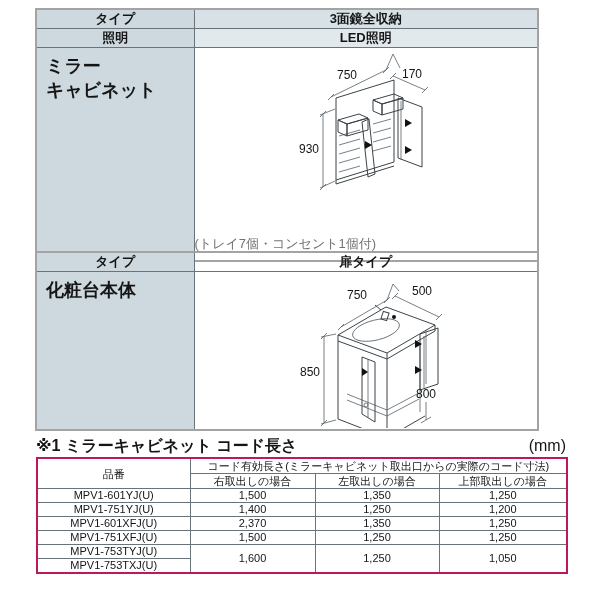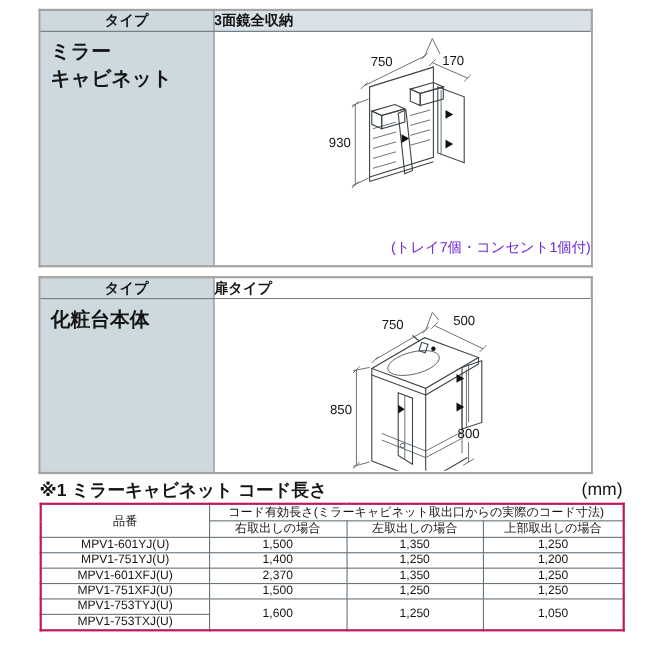--- a/index.html
+++ b/index.html
@@ -7,27 +7,27 @@
   body{font-family:"Liberation Sans","DejaVu Sans",sans-serif;color:#151515}
   .page{position:relative;width:600px;height:600px;overflow:hidden;background:#fff}
 
   table{border-collapse:collapse;position:absolute;table-layout:fixed}
   .spec{left:35px;width:502px;border:2px solid #a3a3a3}
   .spec td{border:1px solid #68737a;overflow:hidden}
   #spec1{top:8px}
   #spec2{top:251px}
 
   td.lbl{background:#cdd9de;text-align:center;font-weight:bold;font-size:13px;height:19px}
-  td.val{font-size:13px;height:19px}
+  td.val{text-align:center;font-size:13px;height:19px}
   td.val.b{font-weight:bold}
   .bg1{background:#d8e2e6}
   .bg2{background:#e2e9ec}
   td.name{background:#cdd9de;vertical-align:top;padding:6px 9px;font-size:18px;font-weight:bold;line-height:1.35}
   td.drawcell{position:relative;background:#fff;vertical-align:top;padding:0}
-  .caption{position:absolute;left:0;right:0;bottom:7px;text-align:right;font-size:13px;color:#6d28d9}
+  .caption{position:absolute;left:0;right:0;bottom:7px;text-align:left;font-size:13px;color:#737373}
 
   svg{display:block}
   svg text{font-size:12px;fill:#151515;font-family:"Liberation Sans","DejaVu Sans",sans-serif}
   .ln{stroke:#3c4347;stroke-width:1;fill:none}
   .thin{stroke:#566066;stroke-width:0.8;fill:none}
   .blk{fill:#111;stroke:none}
 
   .note{position:absolute;left:36px;top:436px;width:530px;height:16px;font-size:16px}
   .note .n{font-weight:bold}
   .note .u{position:absolute;right:0;top:1px;font-weight:normal}
@@ -46,20 +46,24 @@
     <colgroup>
         <col style="width:158px">
         <col style="width:344px">
       </colgroup>
     <tbody>
         <tr>
       <td class="lbl">タイプ</td>
       <td class="val b bg1">3面鏡全収納</td>
     </tr>
     <tr>
+      <td class="lbl">照明</td>
+      <td class="val b bg2">LED照明</td>
+    </tr>
+    <tr>
       <td class="name" style="height:213px">
         <div>ミラー</div>
         <div>キャビネット</div>
       </td>
       <td class="drawcell">
         <svg viewBox="0 0 342 150" width="342" height="150">
 
           <polygon class="ln" points="141,50 199,32 199,114 141,132"></polygon>
           <line class="ln" x1="141" y1="136" x2="199" y2="118"></line>
           <line class="ln" x1="141" y1="132" x2="141" y2="136"></line>

